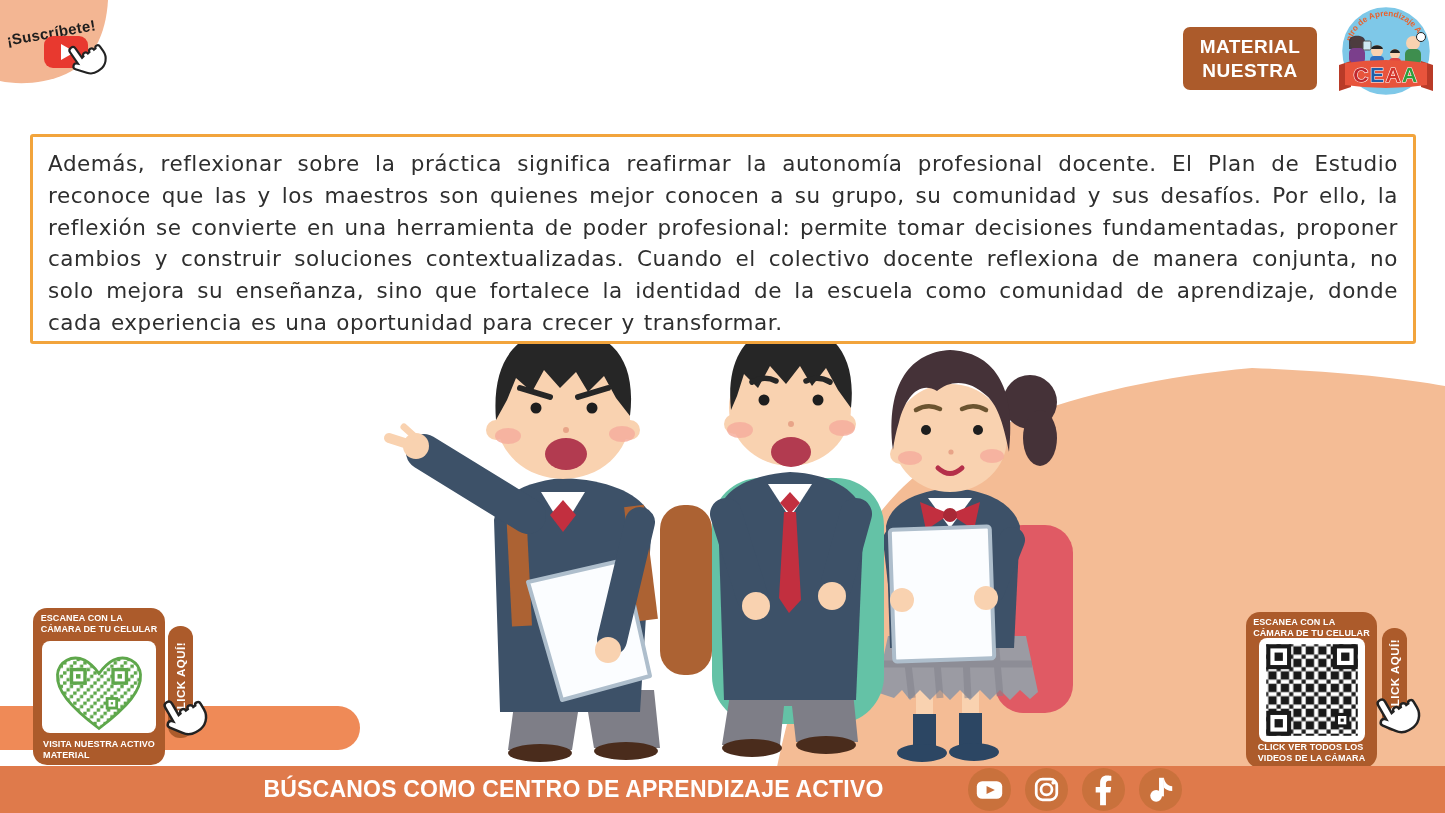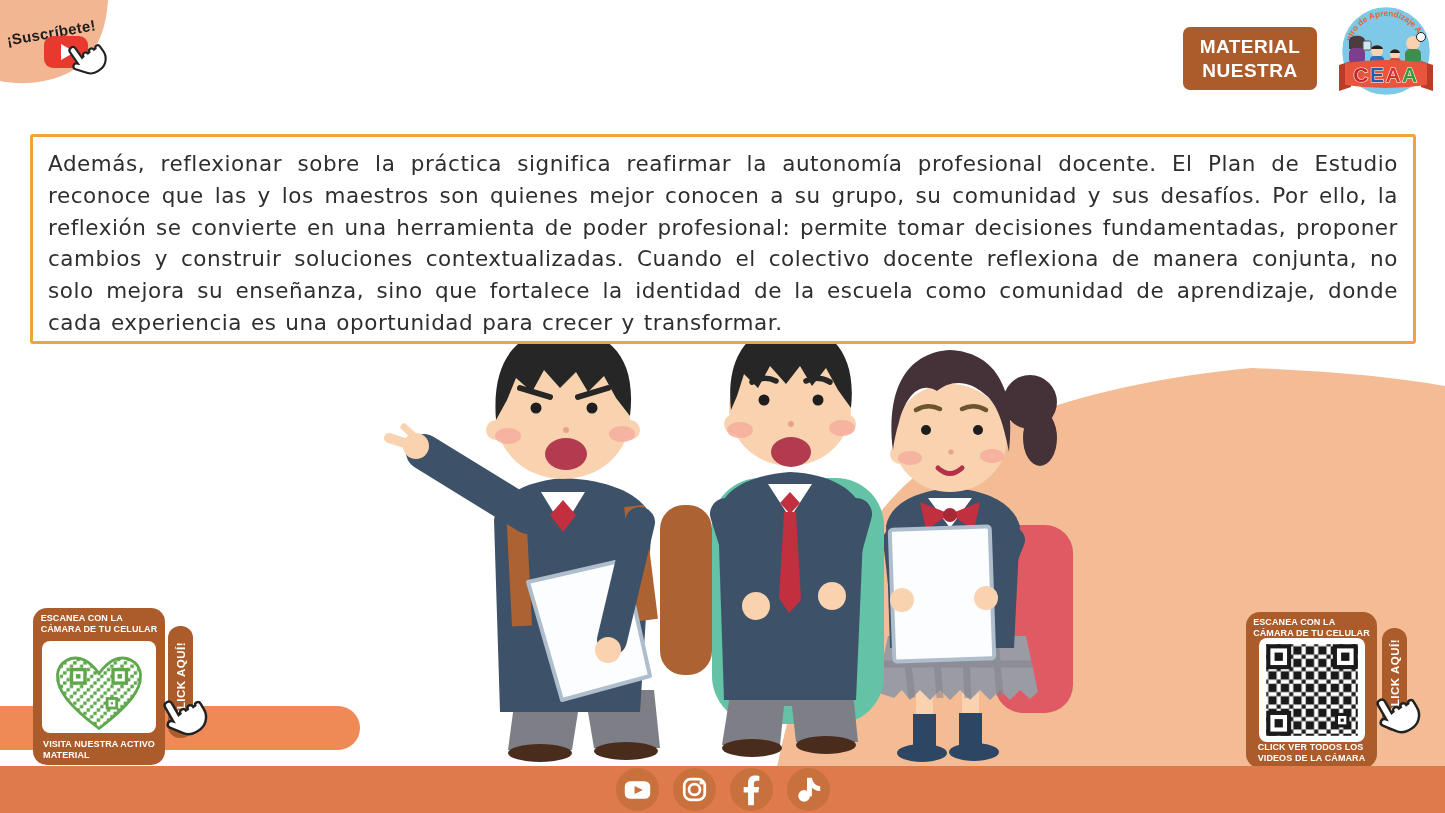--- a/index.html
+++ b/index.html
@@ -298,20 +298,21 @@
 <div class="abs click-tab" id="click-tab-right">
   <span>¡CLICK AQUÍ!</span>
 </div>
 <svg class="abs" style="left:1368px;top:688px;" width="56" height="56" viewBox="0 0 36 36">
   <g transform="rotate(-30 18 18)">
     <path d="M14 4 C15.5 4 16.5 5 16.5 6.5 L16.5 15 L18 14.7 C18 13.5 19 12.7 20.2 12.9 C21.2 13 21.9 13.8 22 14.8 L23.5 14.6 C23.6 13.6 24.5 12.9 25.5 13 C26.6 13.2 27.3 14 27.3 15.1 L28.8 15 C29 14.2 29.7 13.6 30.6 13.7 C31.7 13.8 32.4 14.7 32.4 15.8 L32.4 20 C32.4 25.5 28 30 22.4 30 L20.5 30 C17.5 30 14.8 28.6 13 26.2 L7.6 19.1 C6.9 18.2 7 16.9 7.9 16.1 C8.8 15.4 10.1 15.4 10.9 16.2 L11.5 16.8 L11.5 6.5 C11.5 5 12.5 4 14 4 Z" fill="#FFFFFF" stroke="#222222" stroke-width="1.6"></path>
   </g>
 </svg>
 
 <div class="abs" id="footer-bar">
+  <span id="footer-text">BÚSCANOS COMO CENTRO DE APRENDIZAJE ACTIVO</span>
   <div id="footer-icons">
     <svg class="soc" viewBox="0 0 44 44">
       <circle cx="22" cy="22" r="22" fill="#C9713C"></circle>
       <rect x="9" y="13.5" width="26" height="18" rx="5.5" fill="#FFFFFF"></rect>
       <polygon points="19,18.5 27.5,22.5 19,26.5" fill="#C9713C"></polygon>
     </svg>
     <svg class="soc" viewBox="0 0 44 44">
       <circle cx="22" cy="22" r="22" fill="#C9713C"></circle>
       <rect x="11.5" y="11.5" width="21" height="21" rx="6.5" fill="none" stroke="#FFFFFF" stroke-width="2.8"></rect>
       <circle cx="22" cy="22" r="5.6" fill="none" stroke="#FFFFFF" stroke-width="2.8"></circle>

